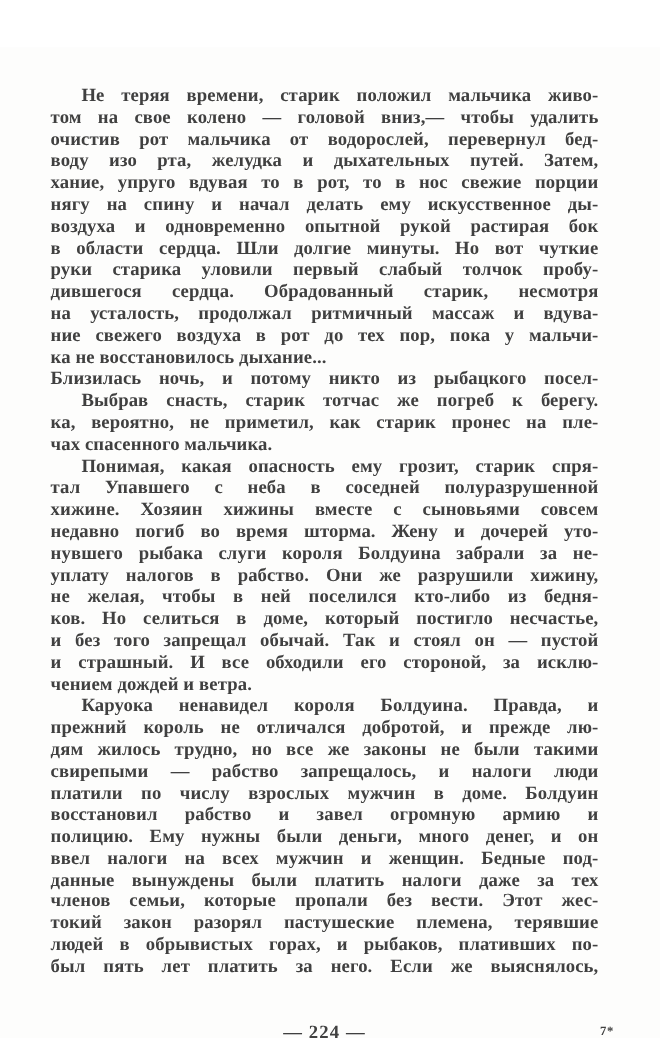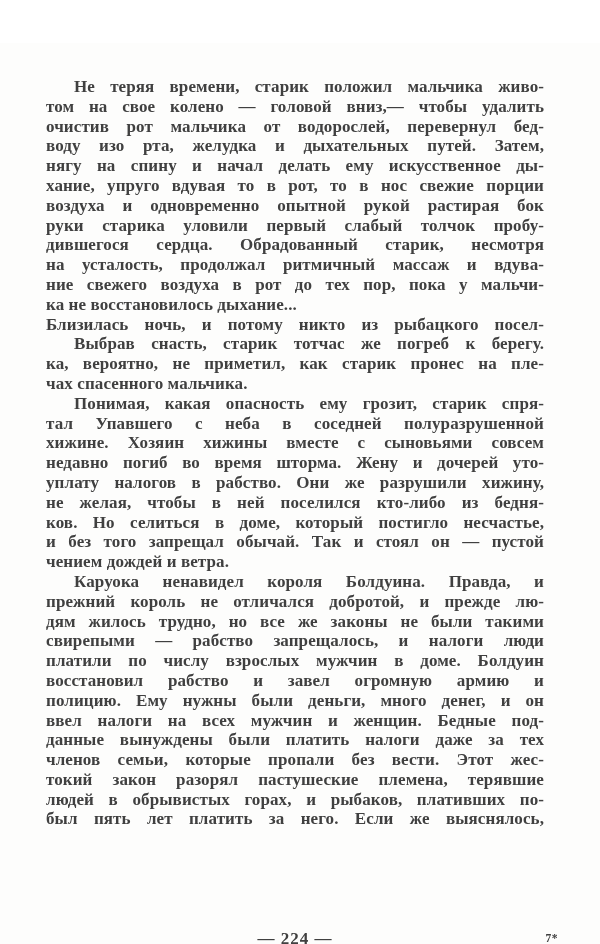--- a/index.html
+++ b/index.html
@@ -63,44 +63,47 @@
 </head>
 <body>
 
 <div class="page">
   <div class="text-block">
       <div class="para">
         <div class="line first">Не теряя времени, старик положил мальчика живо-</div>
         <div class="line">том на свое колено — головой вниз,— чтобы удалить</div>
         <div class="line">очистив рот мальчика от водорослей, перевернул бед-</div>
         <div class="line">воду изо рта, желудка и дыхательных путей. Затем,</div>
+        <div class="line">хание, упруго вдувая то в рот, то в нос свежие порции</div>
         <div class="line">нягу на спину и начал делать ему искусственное ды-</div>
-        <div class="line">хание, упруго вдувая то в рот, то в нос свежие порции</div>
         <div class="line">воздуха и одновременно опытной рукой растирая бок</div>
+        <div class="line">в области сердца. Шли долгие минуты. Но вот чуткие</div>
         <div class="line">руки старика уловили первый слабый толчок пробу-</div>
         <div class="line">дившегося сердца. Обрадованный старик, несмотря</div>
         <div class="line">на усталость, продолжал ритмичный массаж и вдува-</div>
         <div class="line">ние свежего воздуха в рот до тех пор, пока у мальчи-</div>
         <div class="line no-just">ка не восстановилось дыхание...</div>
       </div>
       <div class="para">
         <div class="line">Близилась ночь, и потому никто из рыбацкого посел-</div>
         <div class="line first">Выбрав снасть, старик тотчас же погреб к берегу.</div>
         <div class="line">ка, вероятно, не приметил, как старик пронес на пле-</div>
         <div class="line no-just">чах спасенного мальчика.</div>
       </div>
       <div class="para">
         <div class="line first">Понимая, какая опасность ему грозит, старик спря-</div>
         <div class="line">тал  Упавшего с неба  в соседней полуразрушенной</div>
         <div class="line">хижине. Хозяин хижины вместе с сыновьями совсем</div>
         <div class="line">недавно погиб во время шторма. Жену и дочерей уто-</div>
+        <div class="line">нувшего рыбака слуги короля Болдуина забрали за не-</div>
         <div class="line">уплату налогов в рабство. Они же разрушили хижину,</div>
         <div class="line">не желая, чтобы в ней поселился кто-либо из бедня-</div>
         <div class="line">ков. Но селиться в доме, который постигло несчастье,</div>
         <div class="line">и без того запрещал обычай. Так и стоял он — пустой</div>
+        <div class="line">и страшный. И все обходили его стороной, за исклю-</div>
         <div class="line no-just">чением дождей и ветра.</div>
       </div>
       <div class="para">
         <div class="line first">Каруока ненавидел короля Болдуина. Правда, и</div>
         <div class="line">прежний король не отличался добротой, и прежде лю-</div>
         <div class="line">дям жилось трудно, но все же законы не были такими</div>
         <div class="line">свирепыми — рабство запрещалось, и налоги люди</div>
         <div class="line">платили по числу взрослых мужчин в доме. Болдуин</div>
         <div class="line">восстановил рабство и завел огромную армию и</div>
         <div class="line">полицию. Ему нужны были деньги, много денег, и он</div>

